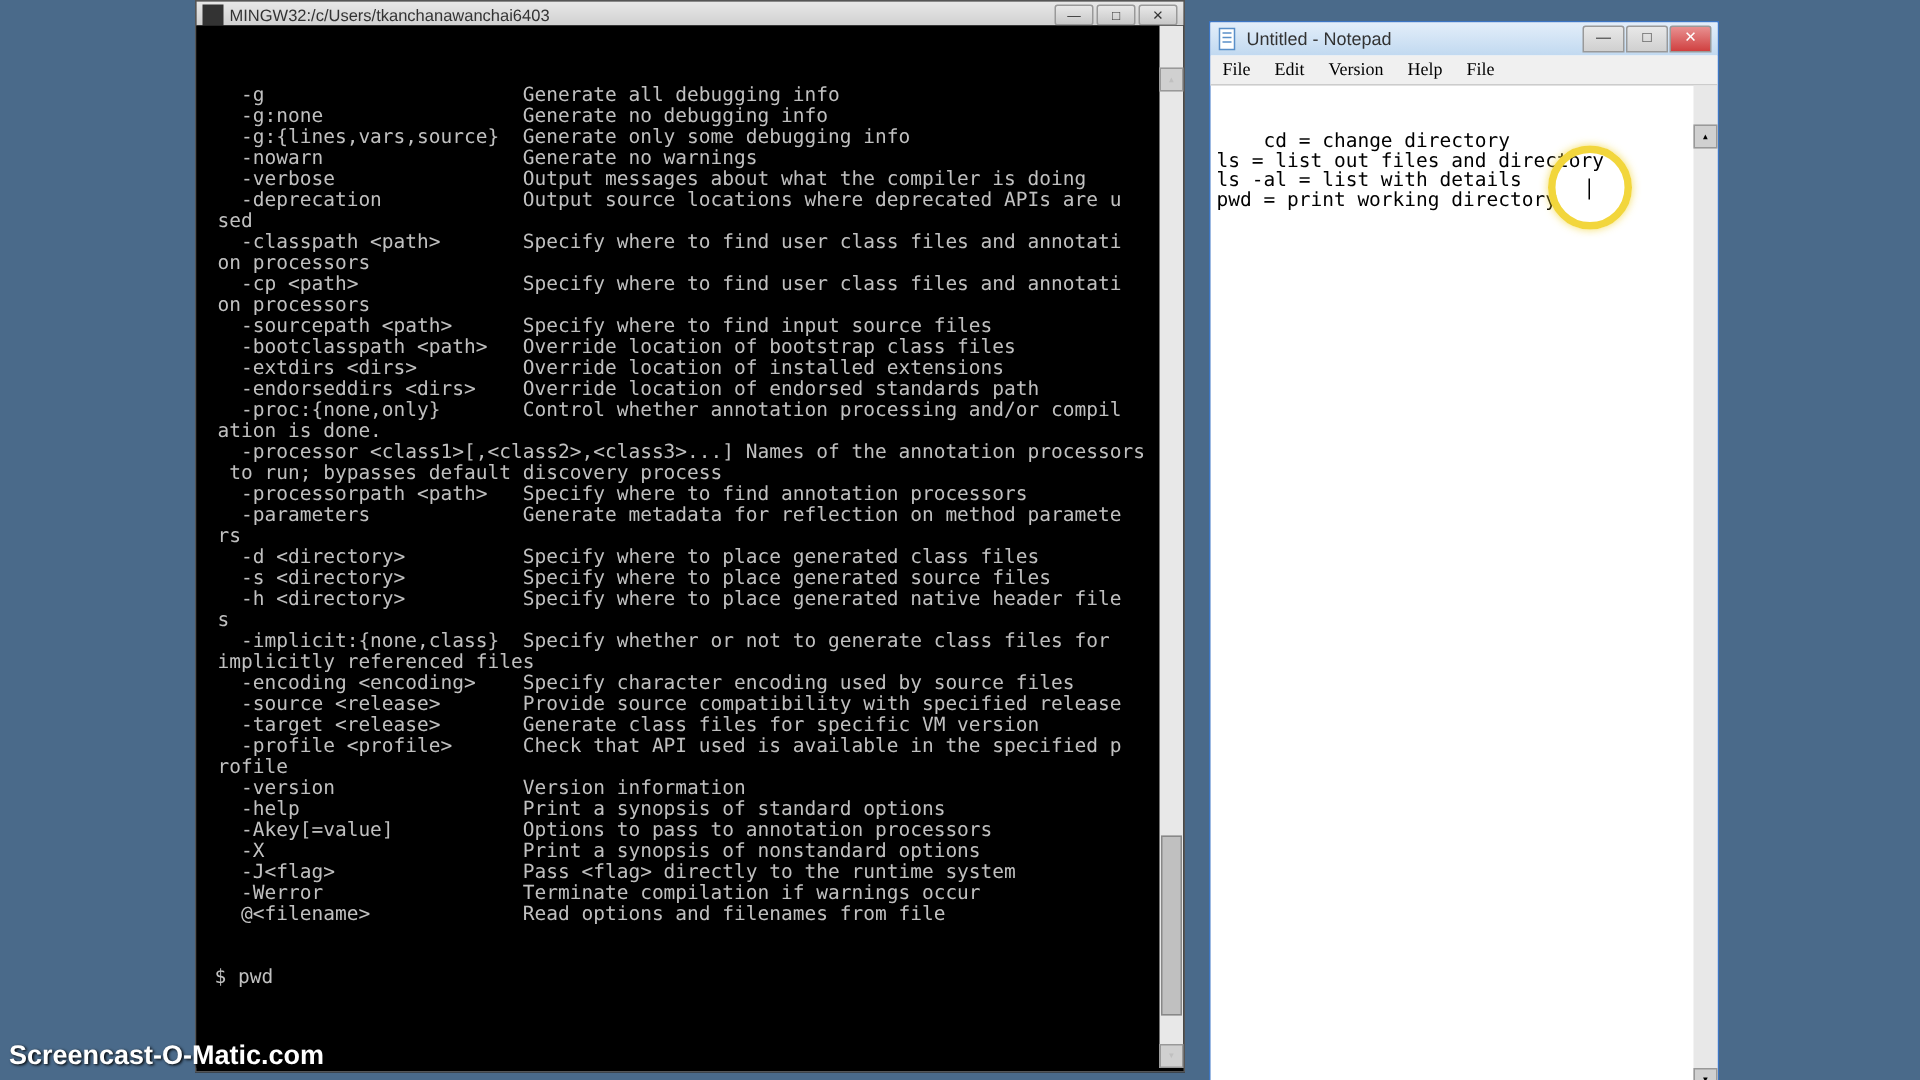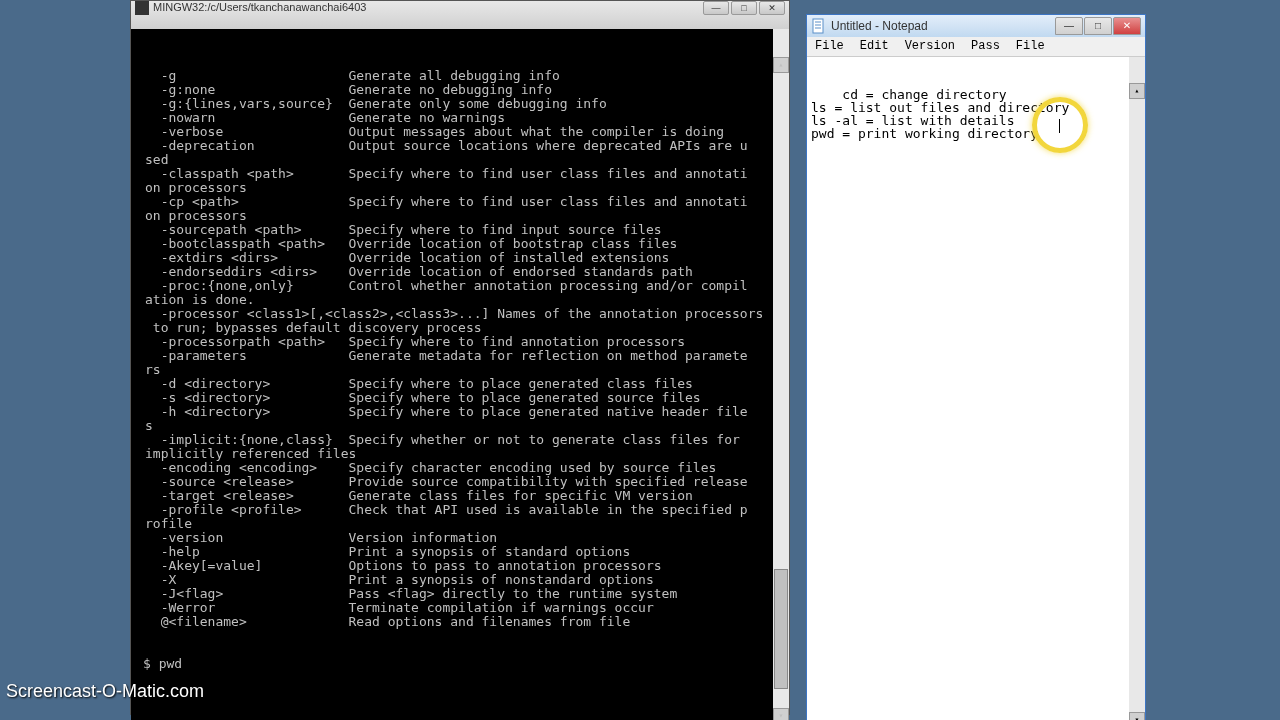--- a/index.html
+++ b/index.html
@@ -17,24 +17,24 @@
   position: absolute;
   left: 130px;
   top: 0;
   width: 660px;
   height: 715px;
   background: #000;
   border: 1px solid #555;
 }
 
 .terminal-titlebar {
-  height: 28px;
+  height: 16px;
   background: linear-gradient(to bottom, #e8e8e8, #d0d0d0);
   display: flex;
-  align-items: flex-start;
+  align-items: flex-end;
   padding: 0 4px;
   font-family: 'Segoe UI', Tahoma, sans-serif;
   font-size: 11px;
   color: #333;
 }
 
 .terminal-icon {
   width: 14px;
   height: 14px;
   background: #333;
@@ -153,21 +153,21 @@
 
 .np-btn.close {
   background: linear-gradient(to bottom, #e89090, #d04040);
   color: #fff;
 }
 
 .menubar {
   height: 20px;
   background: #f0f0f0;
   display: flex;
-  font-family: Liberation Mono, monospace;
+  font-family: Liberation Serif, serif;
   font-size: 12px;
   border-bottom: 1px solid #ccc;
 }
 
 .menu-item {
   padding: 2px 8px;
   cursor: pointer;
 }
 
 .notepad-content {
@@ -207,25 +207,25 @@
   left: 252px;
   top: 62px;
   width: 1px;
   height: 14px;
   background: #000;
 }
 
 .watermark {
   position: absolute;
   left: 6px;
-  bottom: 18px;
+  bottom: 6px;
   color: #fff;
   font-family: Arial, sans-serif;
   font-size: 18px;
-  font-weight: normal;
+  font-weight: bold;
   text-shadow: 1px 1px 2px #000;
 }
 </style>
 </head>
 <body>
 
 <div class="terminal-window">
   <div class="terminal-titlebar">
     <span class="terminal-icon"></span>
     <span class="terminal-title">MINGW32:/c/Users/tkanchanawanchai6403</span>
@@ -264,21 +264,21 @@
     <div class="np-controls">
       <div class="np-btn">—</div>
       <div class="np-btn">□</div>
       <div class="np-btn close">✕</div>
     </div>
   </div>
   <div class="menubar">
     <div class="menu-item">File</div>
     <div class="menu-item">Edit</div>
     <div class="menu-item">Version</div>
-    <div class="menu-item">Pass</div>
+    <div class="menu-item">Help</div>
     <div class="menu-item">File</div>
   </div>
   <div class="notepad-content">
     <span>cd = change directory
 ls = list out files and directory
 ls -al = list with details
 pwd = print working directory</span>
     <div class="text-cursor"></div>
     <div class="annotation-circle"></div>
     <div class="np-scrollbar">

